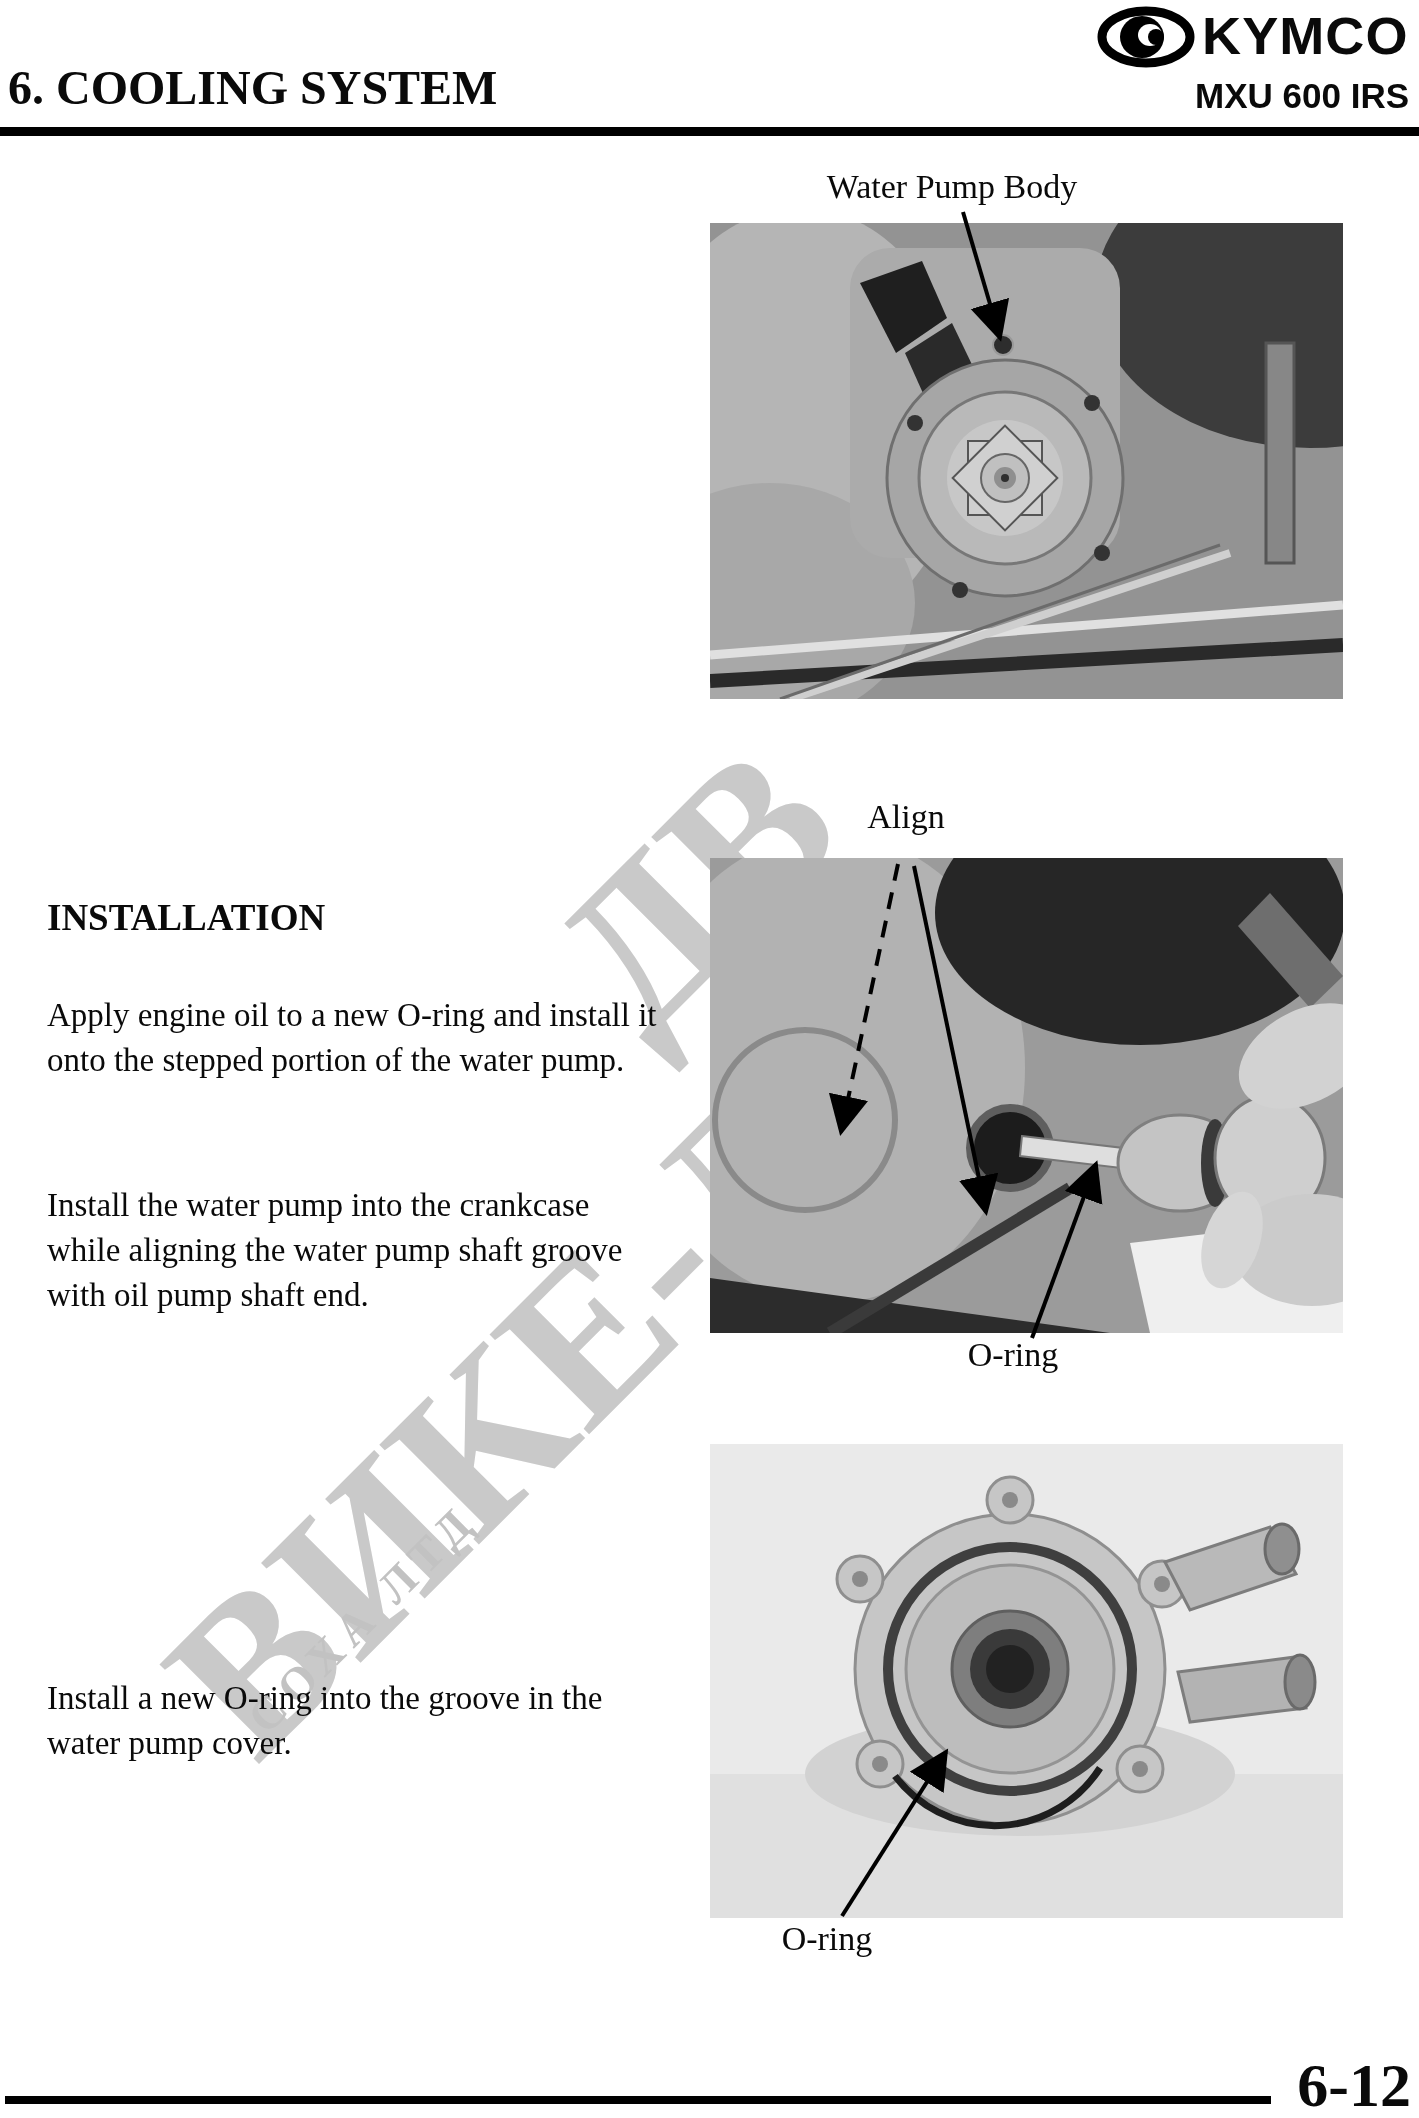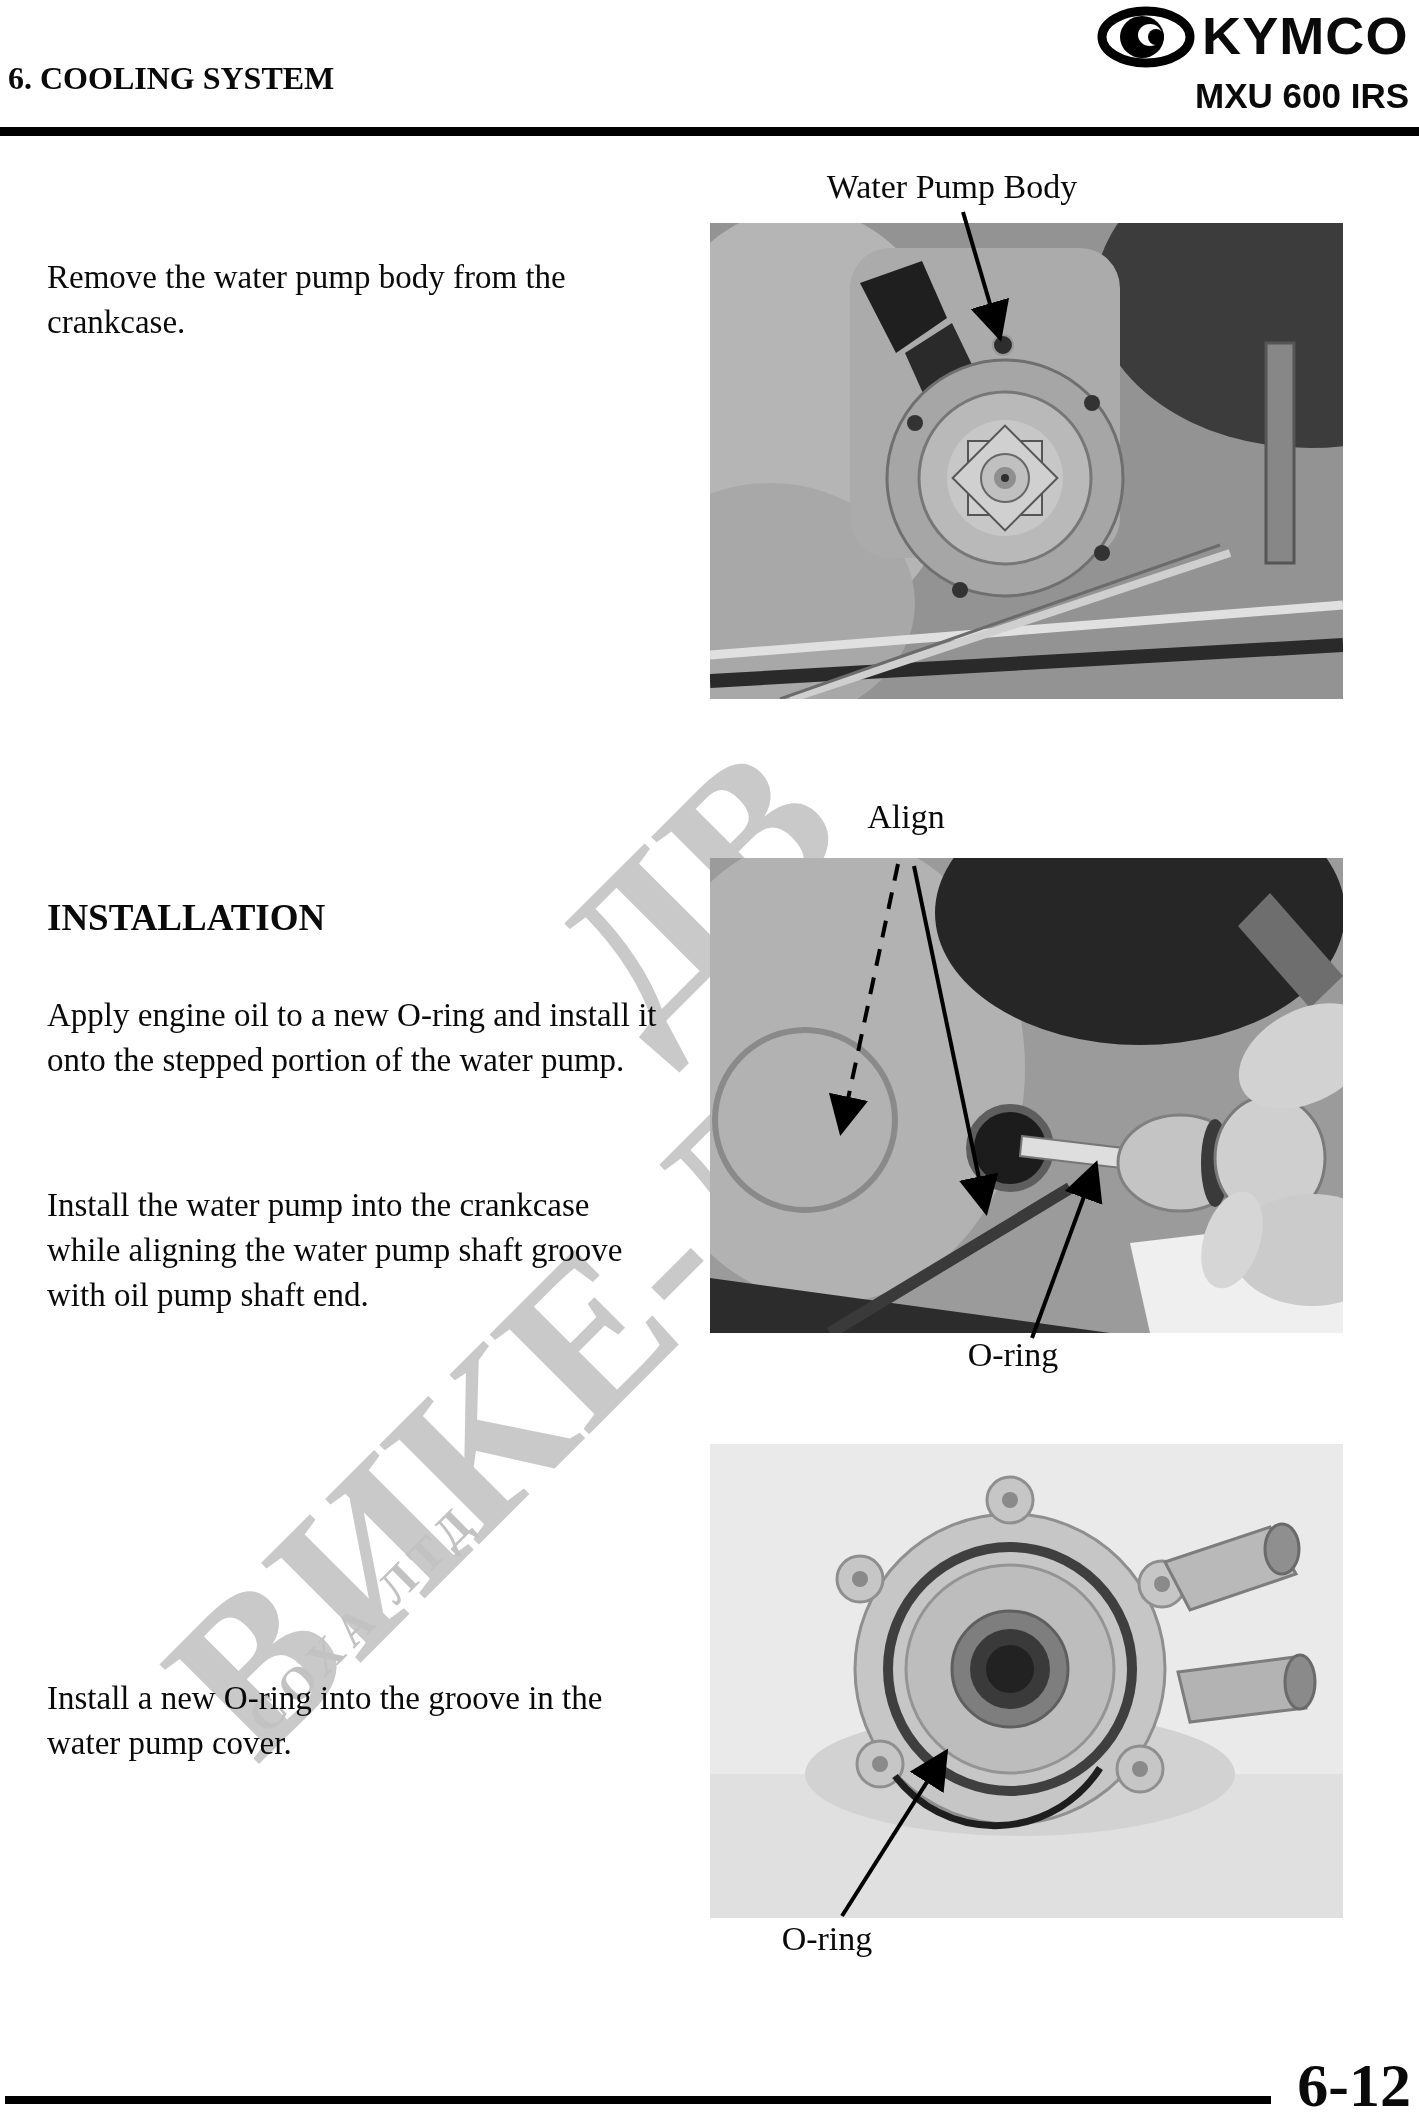--- a/index.html
+++ b/index.html
@@ -8,21 +8,21 @@
 
   
   .wm{position:absolute;font-weight:bold;transform-origin:0 0;transform:rotate(-45deg);
       white-space:nowrap;z-index:0;user-select:none;}
   .wm-big{font-size:215px;color:#c9c9c9;}
   #wm-upper{left:505px;top:905px;}
   #wm-lower{left:118px;top:1628px;}
   #wm-small{left:237px;top:1706px;font-size:46px;letter-spacing:8px;color:#c2c2c2;}
 
   
-  .chapter-title{position:absolute;left:8px;top:60px;font-size:32px;font-weight:bold;z-index:2;}
+  .chapter-title{position:absolute;left:8px;top:60px;font-size:48px;font-weight:bold;z-index:2;}
   .rule-top{position:absolute;left:0;top:127px;width:1419px;height:9px;background:#000;z-index:2;}
   .logo{position:absolute;top:6px;right:10px;display:flex;align-items:flex-start;gap:14px;z-index:2;}
   .logo-word{font-family:"Liberation Sans",sans-serif;font-weight:bold;font-size:52px;
              letter-spacing:1px;transform:scaleX(1.04);transform-origin:right center;}
   .model{position:absolute;top:76px;right:10px;font-family:"Liberation Sans",sans-serif;
          font-weight:bold;font-size:35px;z-index:2;}
 
   
   .body-text{position:absolute;left:47px;width:612px;font-size:33px;line-height:45px;z-index:2;}
   .section-heading{position:absolute;left:47px;font-size:37px;font-weight:bold;z-index:2;}
@@ -63,21 +63,20 @@
         <ellipse cx="46" cy="31" rx="22" ry="21" fill="#000"></ellipse>
         <ellipse cx="54" cy="29" rx="12" ry="11" fill="#fff"></ellipse>
         <ellipse cx="60" cy="31" rx="8" ry="8" fill="#000"></ellipse>
       </svg>
     </span>
     <span class="logo-word">KYMCO</span>
   </div>
   <div class="model">MXU 600 IRS</div>
   <div class="rule-top"></div>
 
-  <p class="body-text" style="top:222px;">Remove the water pump body from the crankcase.</p>
   <div class="section-heading" style="top:862px;margin-top:34px;">INSTALLATION</div>
   <p class="body-text" style="top:960px;">Apply engine oil to a new O-ring and install it onto the stepped portion of the water pump.</p>
   <p class="body-text" style="top:1150px;">Install the water pump into the crankcase while aligning the water pump shaft groove with oil pump shaft end.</p>
   <p class="body-text" style="top:1643px;">Install a new O-ring into the groove in the water pump cover.</p>
 
   <div class="photo" id="fig1-photo">
     <svg width="633" height="476" viewBox="0 0 633 476">
       <rect width="633" height="476" fill="#939393"></rect>
       <ellipse cx="600" cy="70" rx="215" ry="155" fill="#3c3c3c"></ellipse>
       <ellipse cx="90" cy="200" rx="165" ry="215" fill="#b5b5b5"></ellipse>

